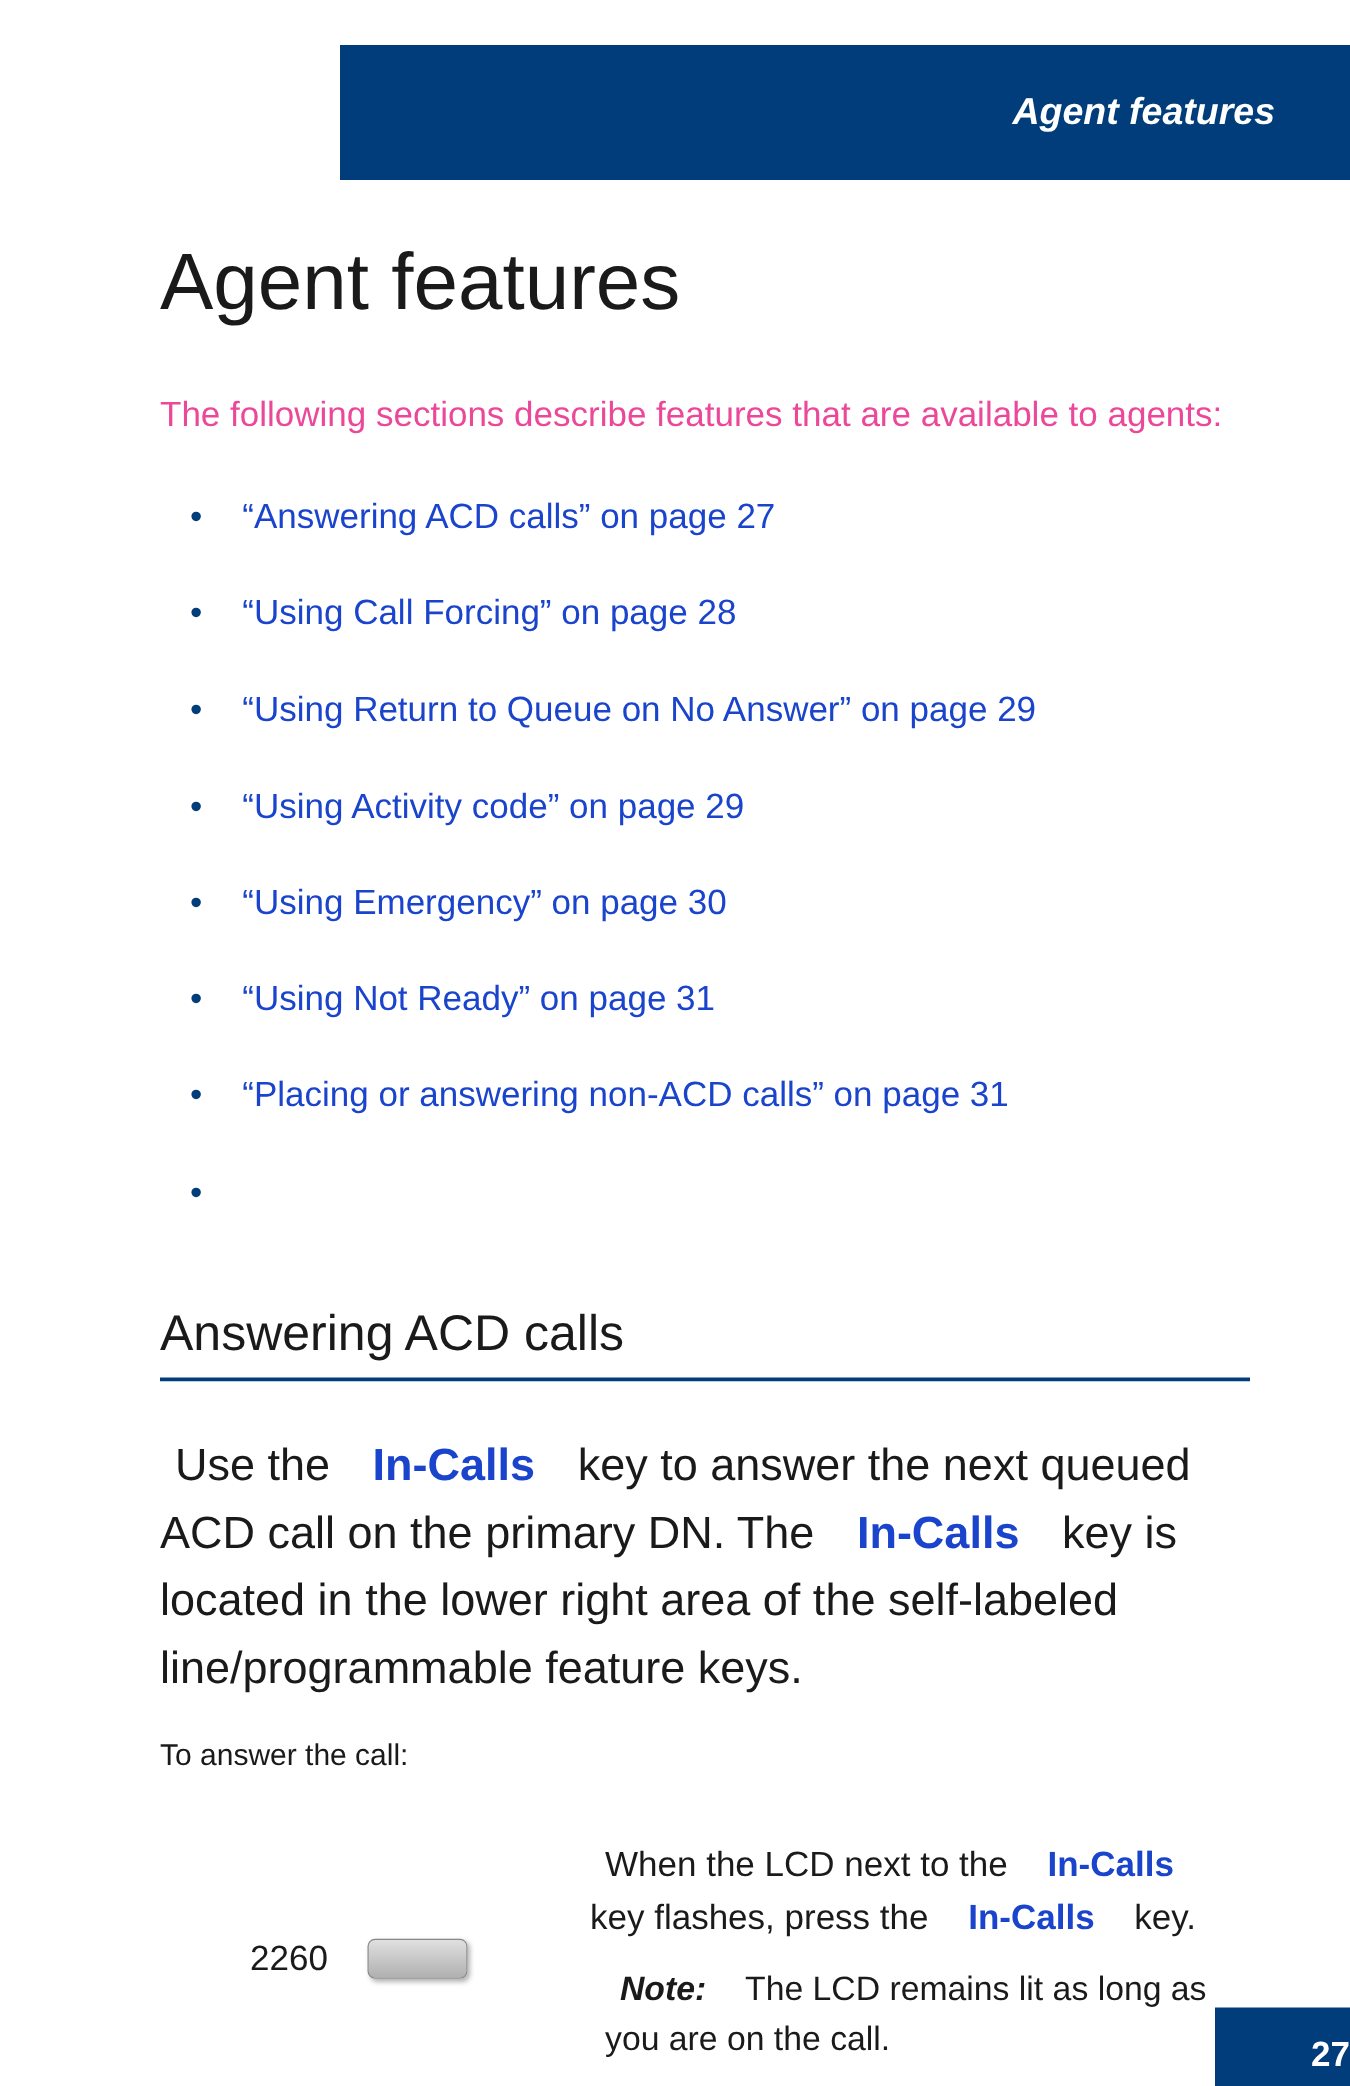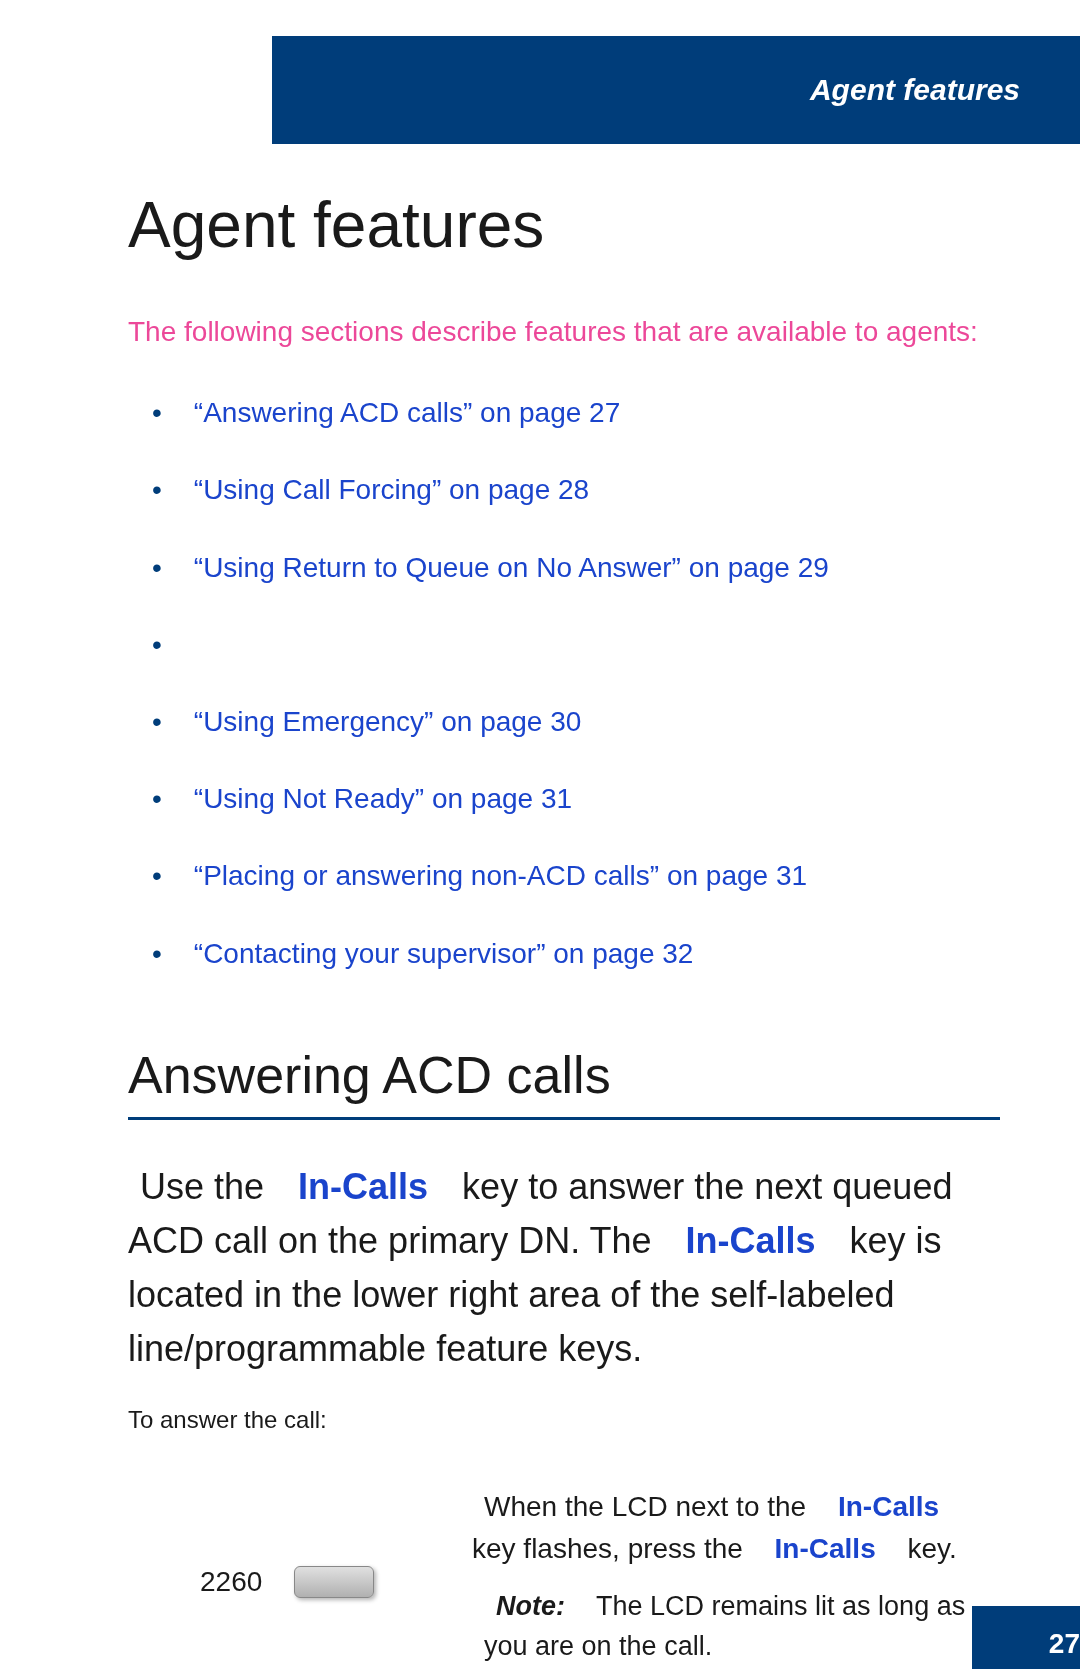--- a/index.html
+++ b/index.html
@@ -84,21 +84,21 @@
       flex-shrink: 0;
     }
 
     .link-list a {
       color: #1a44cc;
       text-decoration: none;
     }
 
     
     .section-title {
-      font-size: 52px;
+      font-size: 40px;
       color: #1a1a1a;
       font-weight: normal;
       margin-bottom: 8px;
       font-family: Arial, Helvetica, sans-serif;
     }
 
     .section-divider {
       height: 3px;
       background: #003d7a;
       margin-bottom: 40px;
@@ -215,36 +215,36 @@
     <li>
       <span class="bullet">•</span>
       <a>“Using Call Forcing” on page 28</a>
     </li>
     <li>
       <span class="bullet">•</span>
       <a>“Using Return to Queue on No Answer” on page 29</a>
     </li>
     <li>
       <span class="bullet">•</span>
+      <a>“Using Activity code” on page 29</a>
     </li>
     <li>
       <span class="bullet">•</span>
       <a>“Using Emergency” on page 30</a>
     </li>
     <li>
       <span class="bullet">•</span>
       <a>“Using Not Ready” on page 31</a>
     </li>
     <li>
       <span class="bullet">•</span>
       <a>“Placing or answering non-ACD calls” on page 31</a>
     </li>
     <li>
       <span class="bullet">•</span>
-      <a>“Contacting your supervisor” on page 32</a>
     </li>
   </ul>
 
   <h2 class="section-title">Answering ACD calls</h2>
   <div class="section-divider"></div>
 
   <p class="section-text">
     <span>Use the </span><span class="bold-blue">In-Calls</span><span> key to answer the next queued ACD call on the primary DN. The </span><span class="bold-blue">In-Calls</span><span> key is located in the lower right area of the self-labeled line/programmable feature keys.</span>
   </p>
 

